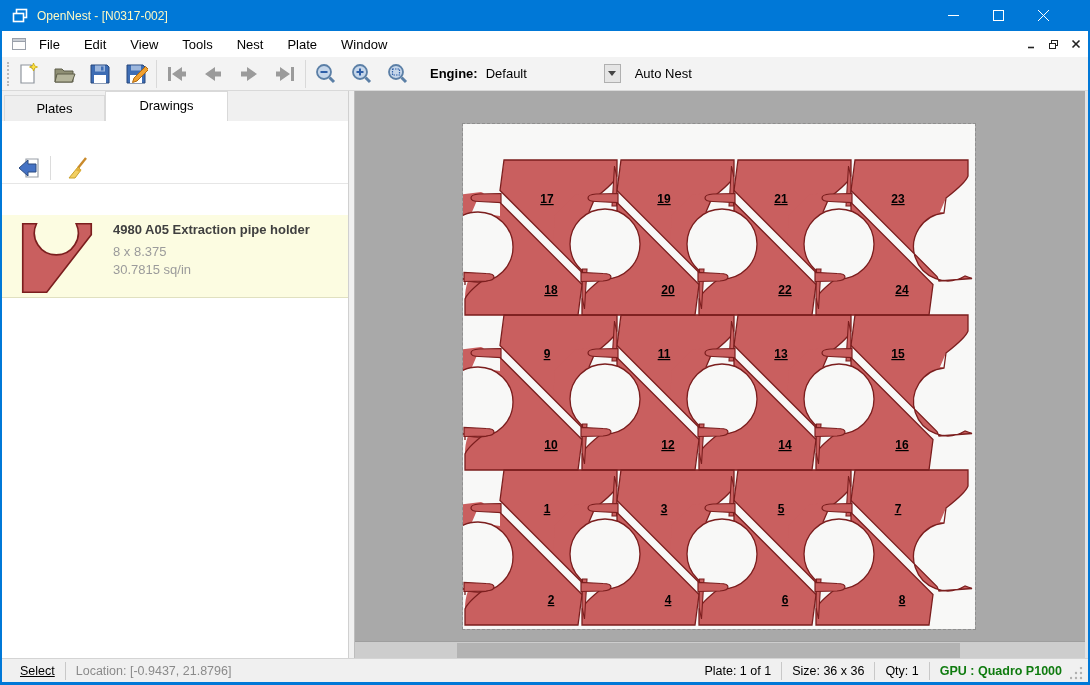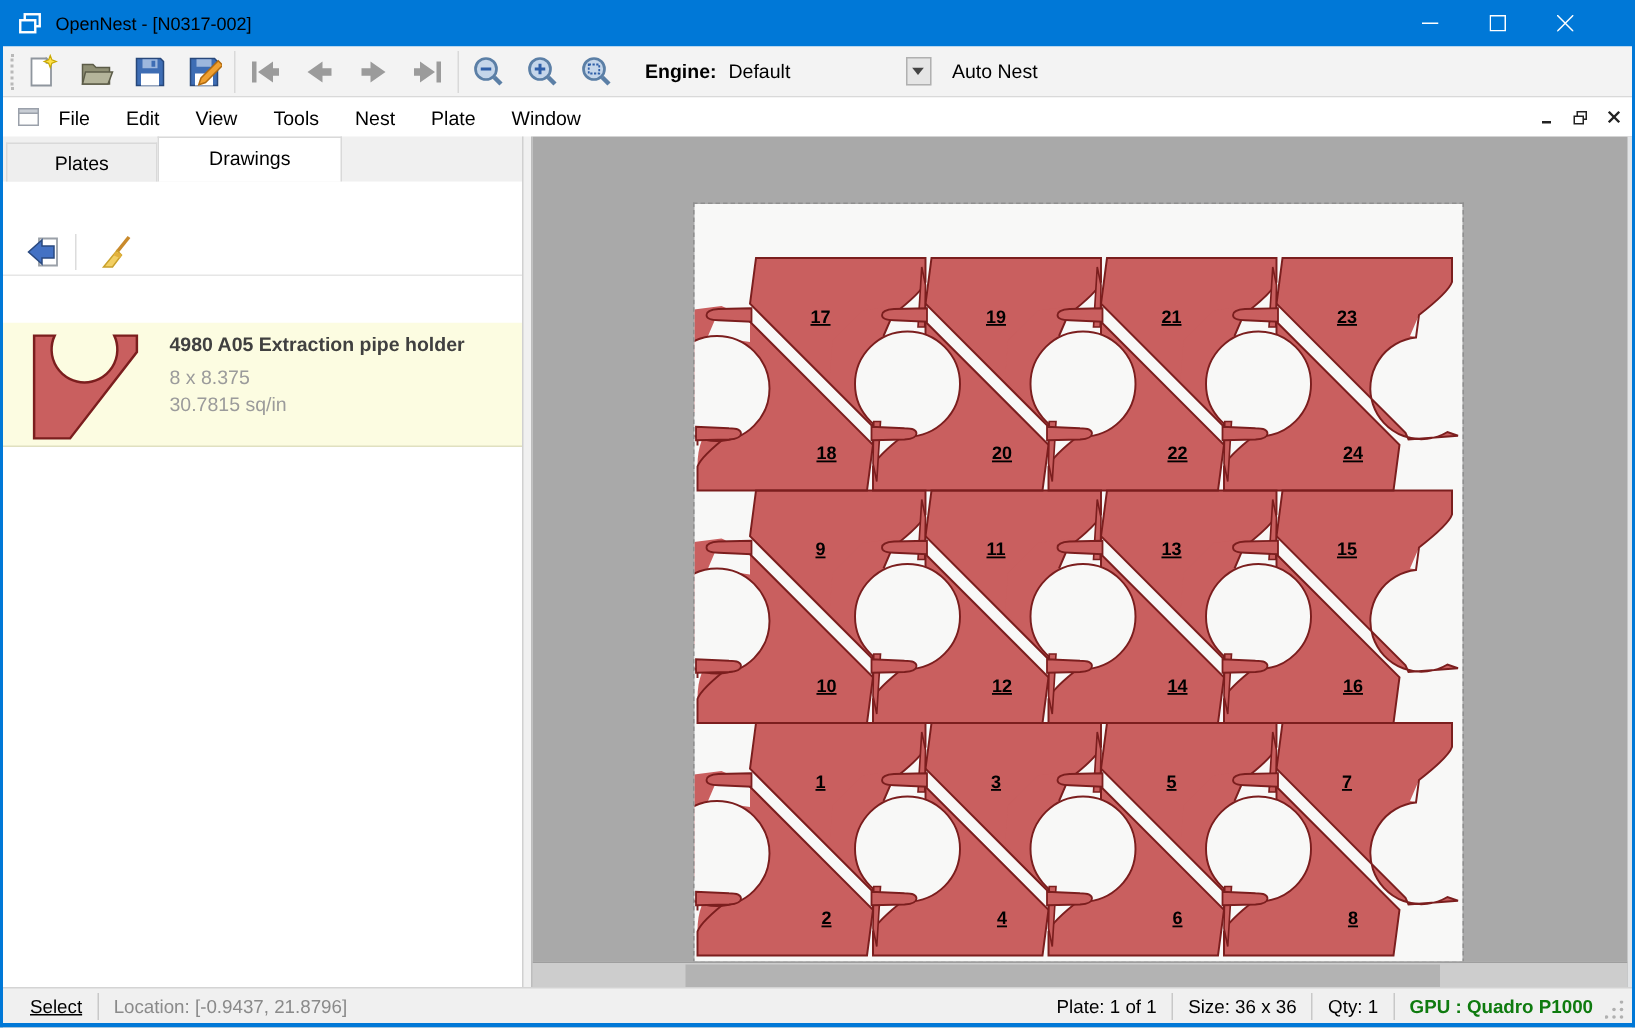--- a/index.html
+++ b/index.html
@@ -1,20 +1,20 @@
 <!DOCTYPE html>
 <html><head>
 <meta charset="utf-8">
 <style>
   * { margin:0; padding:0; box-sizing:border-box; }
   html,body { width:1090px; height:685px; font-family:"Liberation Sans", sans-serif; }
   #window { width:1090px; height:685px; display:flex; flex-direction:column; background:#fff;
     border-left:2px solid #0078D7; border-right:2px solid #0078D7; border-bottom:3px solid #0078D7; }
   
-  #titlebar { height:31px; background:#0078D7; display:flex; align-items:center; color:#000000; flex:0 0 auto; }
+  #titlebar { height:31px; background:#0078D7; display:flex; align-items:center; color:#fef9c3; flex:0 0 auto; }
   #title-icon { margin-left:9px; width:18px; height:18px; }
   #title-text { margin-left:8px; font-size:12px; }
   #caption-buttons { margin-left:auto; margin-right:22px; display:flex; height:31px; }
   .cap-btn { width:45px; height:31px; display:flex; align-items:center; justify-content:center; }
   
   #menubar { height:26px; background:#fff; display:flex; align-items:center; flex:0 0 auto; }
   #mdi-icon { margin-left:9px; width:16px; height:16px; }
   .menu-item { font-size:13px; color:#000; padding:4px 12px; }
   #mdi-buttons { margin-left:auto; margin-right:6px; display:flex; gap:9px; align-items:center; }
   .mdi-btn { width:13px; height:13px; display:flex; align-items:center; justify-content:center; }
@@ -39,21 +39,21 @@
   .pt-sep { width:1px; height:24px; background:#dcdcdc; margin-left:6px; }
   #drawing-list { flex:1 1 auto; background:#fff; overflow:hidden; }
   #drawing-item { height:83px; background:#FCFCE1; border-bottom:1px solid #e0e0c0; display:flex; padding:4px 0 0 16px; }
   #thumb-box { width:78px; height:74px; flex:0 0 auto; margin-top:2px; }
   #item-texts { margin-left:17px; padding-top:3px; }
   #item-title { font-size:13px; font-weight:bold; color:#404040; margin-bottom:6px; }
   .item-sub { font-size:13px; color:#9b9b9b; line-height:18px; }
   
   #splitter { width:7px; background:#f0f0f0; flex:0 0 auto; border-left:1px solid #d0d0d0; border-right:1px solid #bdbdbd; }
   #canvas { flex:1 1 auto; background:#a9a9a9; position:relative; overflow:hidden; }
-  #plate { position:absolute; left:108px; top:45px; width:512px; height:505px; background:#f8f8f7; outline:1px dashed #8f8f8f; }
+  #plate { position:absolute; left:108px; top:33px; width:512px; height:505px; background:#f8f8f7; outline:1px dashed #8f8f8f; }
   #hscroll { position:absolute; left:0; right:0; bottom:0; height:17px; background:#cdcdcd; border-top:1px solid #9e9e9e; }
   #hscroll-thumb { position:absolute; left:102px; width:503px; top:1px; height:16px; background:#b3b3b3; }
   .pnum { font-family:"Liberation Sans",sans-serif; font-size:12px; font-weight:bold; fill:#000; text-anchor:middle; }
   
   #statusbar { height:24px; background:#f0f0f0; border-top:1px solid #d4d4d4; display:flex; align-items:center; flex:0 0 auto; font-size:12.5px; }
   #canvas { border-right:3px solid #e2e4e6; }
   #status-mode { color:#000; margin-left:18px;text-decoration:underline; }
   .st-sep { width:1px; height:18px; background:#c8c8c8; margin:0 10px; }
   #status-location { color:#8a8a8a; }
   #status-right { margin-left:auto; display:flex; align-items:center; }
@@ -85,107 +85,20 @@
       </div>
       <div class="cap-btn">
         <svg width="11" height="11" viewBox="0 0 11 11">
             <line x1="0" y1="0" x2="11" y2="11" stroke="#fff" stroke-width="1"></line>
             <line x1="11" y1="0" x2="0" y2="11" stroke="#fff" stroke-width="1"></line>
           </svg>
       </div>
     </div>
   </div>
 
-  <div id="toolbar">
-    <div id="toolbar-grip"></div>
-    <div class="tb-btn">
-      <svg width="24" height="24" viewBox="0 0 24 24">
-        <path d="M5 3 H15 L18 6 V21 H5 Z" fill="#fff" stroke="#8f969e" stroke-width="1.2"></path>
-        <path d="M15 3 L18 6 H15 Z" fill="#d9dde2" stroke="#8f969e" stroke-width="1"></path>
-        <path d="M17.5 1 L18.6 3.9 L21.5 5 L18.6 6.1 L17.5 9 L16.4 6.1 L13.5 5 L16.4 3.9 Z" fill="#ffe24a" stroke="#c9a800" stroke-width="0.8"></path>
-      </svg>
-    </div>
-    <div class="tb-btn">
-      <svg width="24" height="24" viewBox="0 0 24 24">
-        <path d="M3 7 H10 L12 9 H21 V20 H3 Z" fill="#8f8f74" stroke="#5c5c48" stroke-width="1"></path>
-        <path d="M5 12 H23 L20 20 H3 Z" fill="#b4b49a" stroke="#5c5c48" stroke-width="1"></path>
-      </svg>
-    </div>
-    <div class="tb-btn">
-      <svg width="24" height="24" viewBox="0 0 24 24">
-        <path d="M3 3 H19 L21 5 V21 H3 Z" fill="#3e6db4" stroke="#27477a" stroke-width="1"></path>
-        <rect x="7" y="3.5" width="10" height="6" fill="#9db7dd"></rect>
-        <rect x="13" y="4.5" width="2.5" height="4" fill="#3e6db4"></rect>
-        <rect x="6" y="13" width="12" height="8" fill="#fff"></rect>
-      </svg>
-    </div>
-    <div class="tb-btn">
-      <svg width="24" height="24" viewBox="0 0 24 24">
-        <path d="M3 3 H19 L21 5 V21 H3 Z" fill="#3e6db4" stroke="#27477a" stroke-width="1"></path>
-        <rect x="7" y="3.5" width="10" height="5" fill="#9db7dd"></rect>
-        <rect x="6" y="13" width="12" height="8" fill="#fff"></rect>
-        <path d="M21.5 4.5 L10 16 L8.5 20.5 L13 19 L24.5 7.5 Z" fill="#f0a030" stroke="#b06a10" stroke-width="1"></path>
-      </svg>
-    </div>
-    <div class="tb-sep"></div>
-    <div class="tb-btn">
-      <svg width="26" height="24" viewBox="0 0 26 24">
-        <rect x="4" y="5" width="3" height="14" fill="#9b9b9b"></rect>
-        <path d="M18 5 L8 12 L18 19 V14.5 H22 V9.5 H18 Z" fill="#9b9b9b"></path>
-      </svg>
-    </div>
-    <div class="tb-btn">
-      <svg width="26" height="24" viewBox="0 0 26 24">
-        <path d="M15 5 L5 12 L15 19 V14.5 H21 V9.5 H15 Z" fill="#9b9b9b"></path>
-      </svg>
-    </div>
-    <div class="tb-btn">
-      <svg width="26" height="24" viewBox="0 0 26 24">
-        <path d="M11 5 L21 12 L11 19 V14.5 H5 V9.5 H11 Z" fill="#9b9b9b"></path>
-      </svg>
-    </div>
-    <div class="tb-btn">
-      <svg width="26" height="24" viewBox="0 0 26 24">
-        <path d="M8 5 L18 12 L8 19 V14.5 H4 V9.5 H8 Z" fill="#9b9b9b"></path>
-        <rect x="19" y="5" width="3" height="14" fill="#9b9b9b"></rect>
-      </svg>
-    </div>
-    <div class="tb-sep"></div>
-    <div class="tb-btn">
-      <svg width="24" height="24" viewBox="0 0 24 24">
-        <circle cx="10" cy="10" r="7" fill="#c5d6ea" stroke="#5b7fa6" stroke-width="1.8"></circle>
-        <line x1="6.5" y1="10" x2="13.5" y2="10" stroke="#2f5fa8" stroke-width="2"></line>
-        <line x1="15.5" y1="15.5" x2="20" y2="20" stroke="#5b7fa6" stroke-width="3"></line>
-      </svg>
-    </div>
-    <div class="tb-btn">
-      <svg width="24" height="24" viewBox="0 0 24 24">
-        <circle cx="10" cy="10" r="7" fill="#c5d6ea" stroke="#5b7fa6" stroke-width="1.8"></circle>
-        <line x1="6.5" y1="10" x2="13.5" y2="10" stroke="#2f5fa8" stroke-width="2"></line>
-        <line x1="10" y1="6.5" x2="10" y2="13.5" stroke="#2f5fa8" stroke-width="2"></line>
-        <line x1="15.5" y1="15.5" x2="20" y2="20" stroke="#5b7fa6" stroke-width="3"></line>
-      </svg>
-    </div>
-    <div class="tb-btn">
-      <svg width="24" height="24" viewBox="0 0 24 24">
-        <circle cx="10" cy="10" r="7" fill="#c5d6ea" stroke="#5b7fa6" stroke-width="1.8"></circle>
-        <rect x="6.5" y="7" width="7" height="6" fill="none" stroke="#2f5fa8" stroke-width="1.2" stroke-dasharray="1.5 1"></rect>
-        <line x1="15.5" y1="15.5" x2="20" y2="20" stroke="#5b7fa6" stroke-width="3"></line>
-      </svg>
-    </div>
-    <span id="engine-label">Engine:</span>
-    <span id="engine-value">Default</span>
-    <div id="engine-drop">
-      <svg width="8" height="5" viewBox="0 0 8 5">
-          <path d="M0 0 L8 0 L4 5 Z" fill="#444"></path>
-        </svg>
-    </div>
-    <span id="autonest-label">Auto Nest</span>
-  </div>
-
   <div id="menubar">
     <svg id="mdi-icon" viewBox="0 0 16 16">
       <rect x="1.5" y="2.5" width="13" height="11" fill="#fdfdfd" stroke="#9aa0aa"></rect>
       <rect x="1.5" y="2.5" width="13" height="3" fill="#c8cdd4" stroke="#9aa0aa"></rect>
     </svg>
     <span class="menu-item">File</span>
     <span class="menu-item">Edit</span>
     <span class="menu-item">View</span>
     <span class="menu-item">Tools</span>
     <span class="menu-item">Nest</span>
@@ -203,20 +116,107 @@
           <rect x="1.5" y="4.5" width="6" height="5" fill="#fff" stroke="#222"></rect>
         </svg>
       </div>
       <div class="mdi-btn">
         <svg width="10" height="10" viewBox="0 0 10 10">
             <line x1="1.5" y1="1.5" x2="8.5" y2="8.5" stroke="#222" stroke-width="1.6"></line>
             <line x1="8.5" y1="1.5" x2="1.5" y2="8.5" stroke="#222" stroke-width="1.6"></line>
           </svg>
       </div>
     </div>
+  </div>
+
+  <div id="toolbar">
+    <div id="toolbar-grip"></div>
+    <div class="tb-btn">
+      <svg width="24" height="24" viewBox="0 0 24 24">
+        <path d="M5 3 H15 L18 6 V21 H5 Z" fill="#fff" stroke="#8f969e" stroke-width="1.2"></path>
+        <path d="M15 3 L18 6 H15 Z" fill="#d9dde2" stroke="#8f969e" stroke-width="1"></path>
+        <path d="M17.5 1 L18.6 3.9 L21.5 5 L18.6 6.1 L17.5 9 L16.4 6.1 L13.5 5 L16.4 3.9 Z" fill="#ffe24a" stroke="#c9a800" stroke-width="0.8"></path>
+      </svg>
+    </div>
+    <div class="tb-btn">
+      <svg width="24" height="24" viewBox="0 0 24 24">
+        <path d="M3 7 H10 L12 9 H21 V20 H3 Z" fill="#8f8f74" stroke="#5c5c48" stroke-width="1"></path>
+        <path d="M5 12 H23 L20 20 H3 Z" fill="#b4b49a" stroke="#5c5c48" stroke-width="1"></path>
+      </svg>
+    </div>
+    <div class="tb-btn">
+      <svg width="24" height="24" viewBox="0 0 24 24">
+        <path d="M3 3 H19 L21 5 V21 H3 Z" fill="#3e6db4" stroke="#27477a" stroke-width="1"></path>
+        <rect x="7" y="3.5" width="10" height="6" fill="#9db7dd"></rect>
+        <rect x="13" y="4.5" width="2.5" height="4" fill="#3e6db4"></rect>
+        <rect x="6" y="13" width="12" height="8" fill="#fff"></rect>
+      </svg>
+    </div>
+    <div class="tb-btn">
+      <svg width="24" height="24" viewBox="0 0 24 24">
+        <path d="M3 3 H19 L21 5 V21 H3 Z" fill="#3e6db4" stroke="#27477a" stroke-width="1"></path>
+        <rect x="7" y="3.5" width="10" height="5" fill="#9db7dd"></rect>
+        <rect x="6" y="13" width="12" height="8" fill="#fff"></rect>
+        <path d="M21.5 4.5 L10 16 L8.5 20.5 L13 19 L24.5 7.5 Z" fill="#f0a030" stroke="#b06a10" stroke-width="1"></path>
+      </svg>
+    </div>
+    <div class="tb-sep"></div>
+    <div class="tb-btn">
+      <svg width="26" height="24" viewBox="0 0 26 24">
+        <rect x="4" y="5" width="3" height="14" fill="#9b9b9b"></rect>
+        <path d="M18 5 L8 12 L18 19 V14.5 H22 V9.5 H18 Z" fill="#9b9b9b"></path>
+      </svg>
+    </div>
+    <div class="tb-btn">
+      <svg width="26" height="24" viewBox="0 0 26 24">
+        <path d="M15 5 L5 12 L15 19 V14.5 H21 V9.5 H15 Z" fill="#9b9b9b"></path>
+      </svg>
+    </div>
+    <div class="tb-btn">
+      <svg width="26" height="24" viewBox="0 0 26 24">
+        <path d="M11 5 L21 12 L11 19 V14.5 H5 V9.5 H11 Z" fill="#9b9b9b"></path>
+      </svg>
+    </div>
+    <div class="tb-btn">
+      <svg width="26" height="24" viewBox="0 0 26 24">
+        <path d="M8 5 L18 12 L8 19 V14.5 H4 V9.5 H8 Z" fill="#9b9b9b"></path>
+        <rect x="19" y="5" width="3" height="14" fill="#9b9b9b"></rect>
+      </svg>
+    </div>
+    <div class="tb-sep"></div>
+    <div class="tb-btn">
+      <svg width="24" height="24" viewBox="0 0 24 24">
+        <circle cx="10" cy="10" r="7" fill="#c5d6ea" stroke="#5b7fa6" stroke-width="1.8"></circle>
+        <line x1="6.5" y1="10" x2="13.5" y2="10" stroke="#2f5fa8" stroke-width="2"></line>
+        <line x1="15.5" y1="15.5" x2="20" y2="20" stroke="#5b7fa6" stroke-width="3"></line>
+      </svg>
+    </div>
+    <div class="tb-btn">
+      <svg width="24" height="24" viewBox="0 0 24 24">
+        <circle cx="10" cy="10" r="7" fill="#c5d6ea" stroke="#5b7fa6" stroke-width="1.8"></circle>
+        <line x1="6.5" y1="10" x2="13.5" y2="10" stroke="#2f5fa8" stroke-width="2"></line>
+        <line x1="10" y1="6.5" x2="10" y2="13.5" stroke="#2f5fa8" stroke-width="2"></line>
+        <line x1="15.5" y1="15.5" x2="20" y2="20" stroke="#5b7fa6" stroke-width="3"></line>
+      </svg>
+    </div>
+    <div class="tb-btn">
+      <svg width="24" height="24" viewBox="0 0 24 24">
+        <circle cx="10" cy="10" r="7" fill="#c5d6ea" stroke="#5b7fa6" stroke-width="1.8"></circle>
+        <rect x="6.5" y="7" width="7" height="6" fill="none" stroke="#2f5fa8" stroke-width="1.2" stroke-dasharray="1.5 1"></rect>
+        <line x1="15.5" y1="15.5" x2="20" y2="20" stroke="#5b7fa6" stroke-width="3"></line>
+      </svg>
+    </div>
+    <span id="engine-label">Engine:</span>
+    <span id="engine-value">Default</span>
+    <div id="engine-drop">
+      <svg width="8" height="5" viewBox="0 0 8 5">
+          <path d="M0 0 L8 0 L4 5 Z" fill="#444"></path>
+        </svg>
+    </div>
+    <span id="autonest-label">Auto Nest</span>
   </div>
 
   <div id="main">
     <div id="left-panel">
       <div id="tabstrip">
         <div class="tab inactive">Plates</div>
         <div class="tab active">Drawings</div>
       </div>
       <div id="panel-toolbar">
         <div class="pt-btn">

